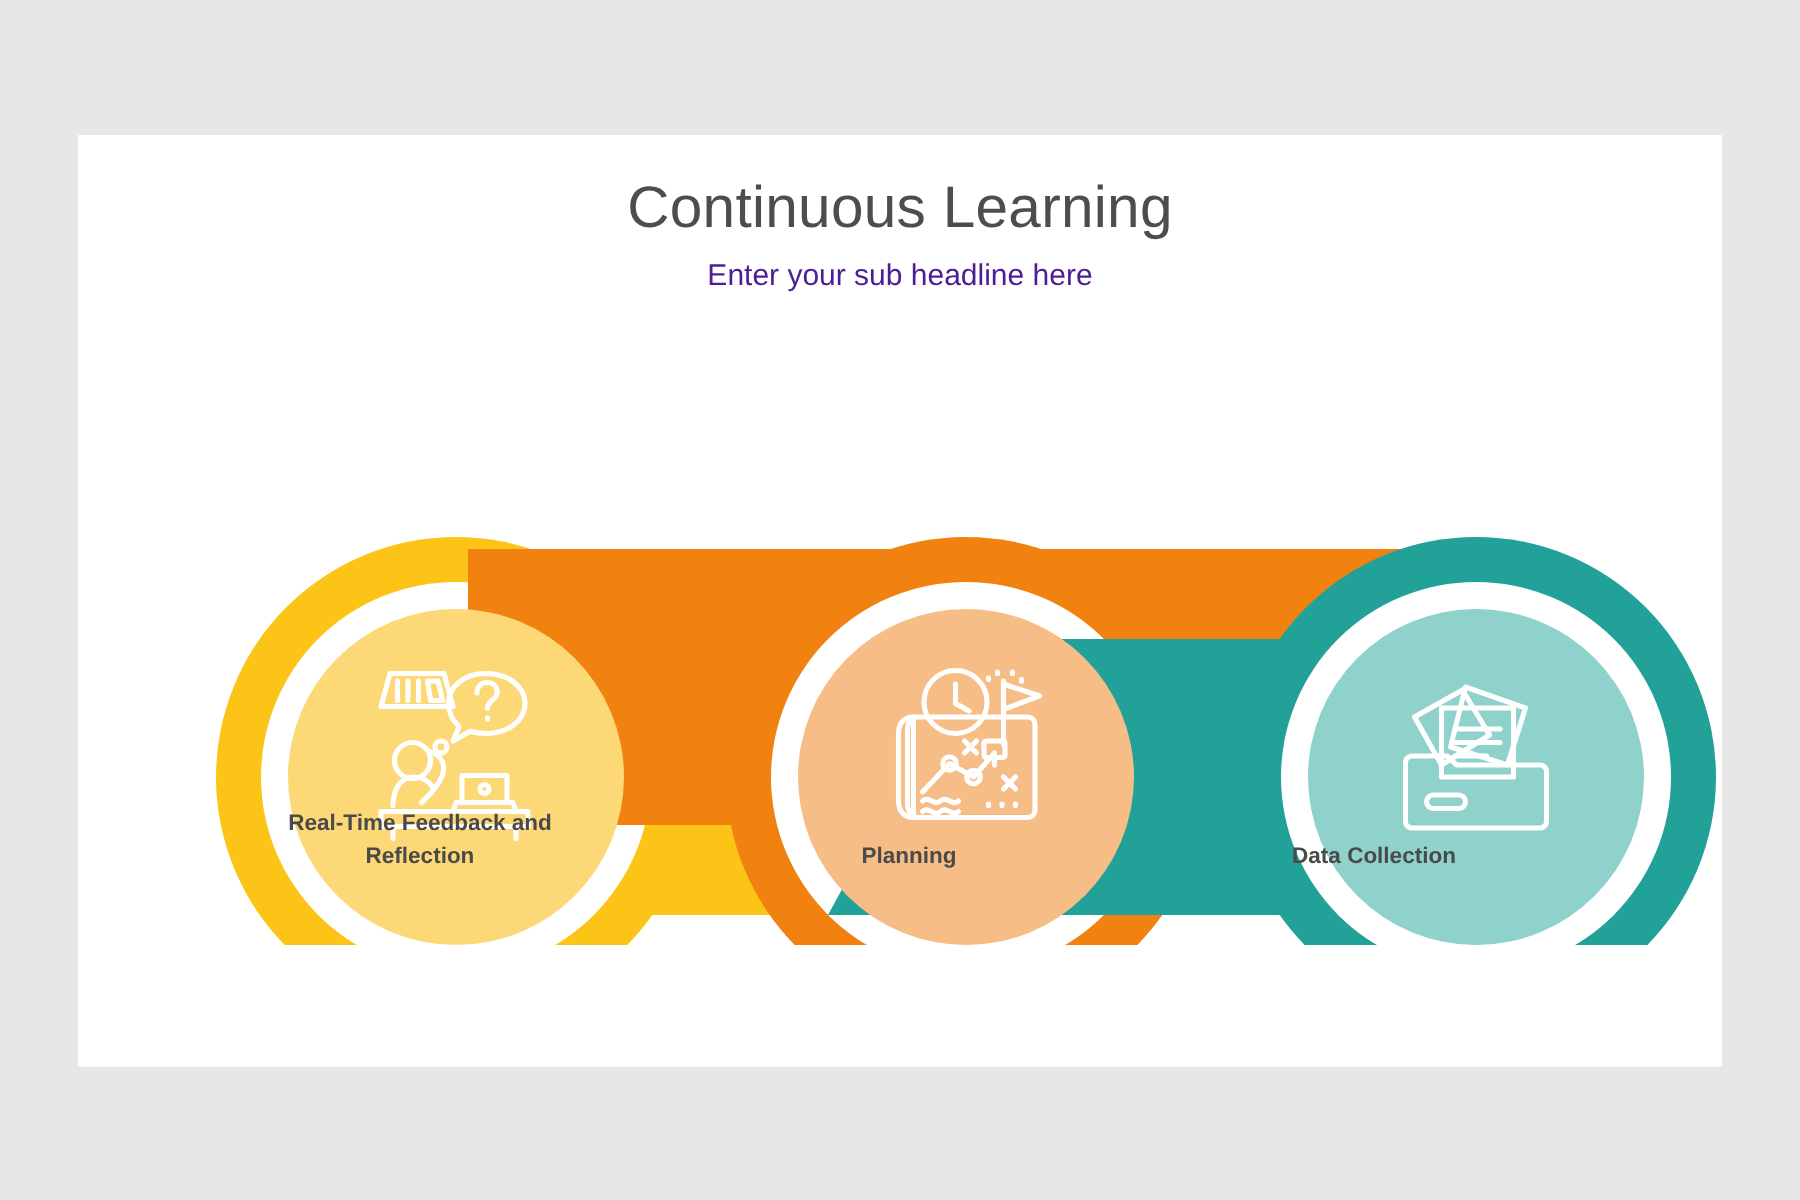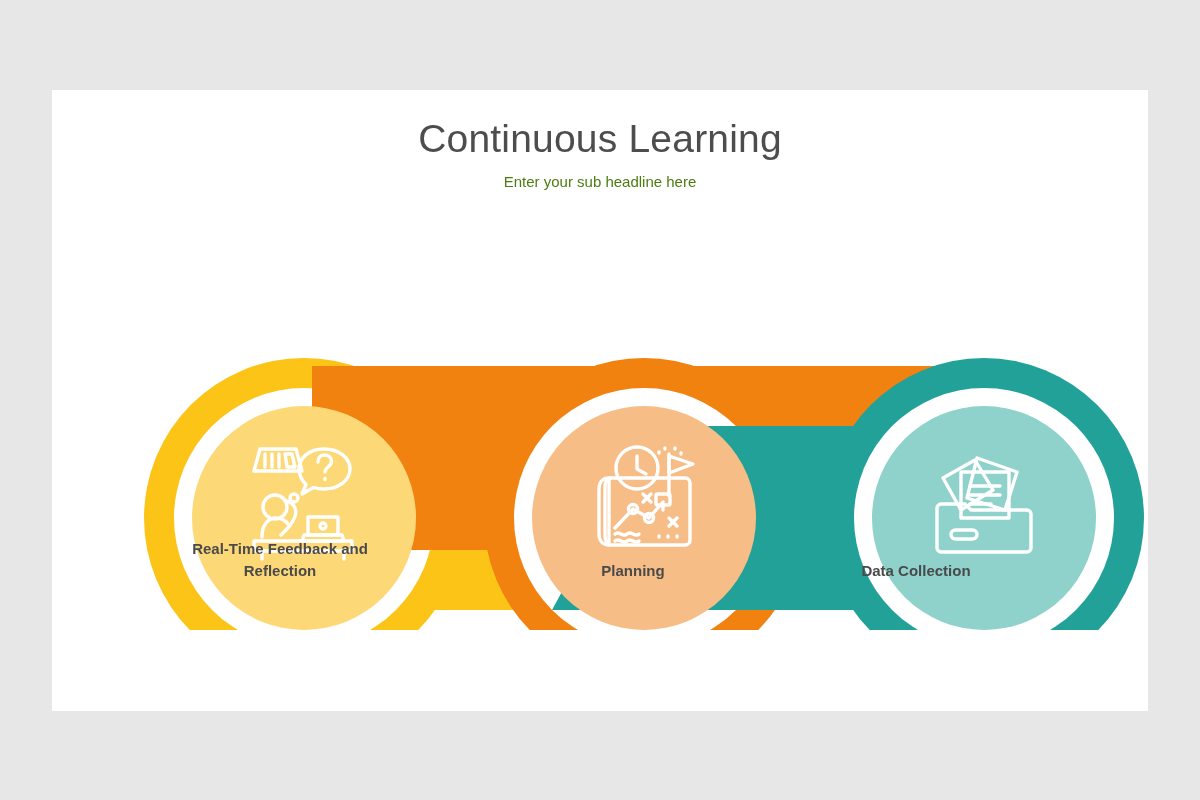--- a/index.html
+++ b/index.html
@@ -31,42 +31,42 @@
     font-weight: 400;
     color: #4d4d4d;
     letter-spacing: 0.2px;
   }
   #page-subtitle {
     position: absolute;
     top: 83px;
     left: 0;
     width: 100%;
     text-align: center;
-    font-size: 15px;
+    font-size: 20px;
     font-weight: 400;
-    color: #4d7c0f;
+    color: #4c1d95;
   }
   #diagram {
     position: absolute;
     left: 0;
     top: 160px;
     width: 1028px;
     height: 380px;
   }
   .stage-label {
     position: absolute;
     text-align: center;
     font-size: 15px;
     font-weight: bold;
     color: #4a4a4a;
     line-height: 1.47;
     pointer-events: none;
   }
   #label-0 { left: 128px; top: 288px; width: 200px; }
-  #label-1 { left: 481px; top: 310px; width: 200px; text-align: center; }
+  #label-1 { left: 454px; top: 310px; width: 200px; text-align: center; }
   #label-2 { left: 764px; top: 310px; width: 200px; }
 </style>
 </head>
 <body>
 
 <div id="slide">
 
   <div id="page-title">Continuous Learning</div>
   <div id="page-subtitle">Enter your sub headline here</div>
 

